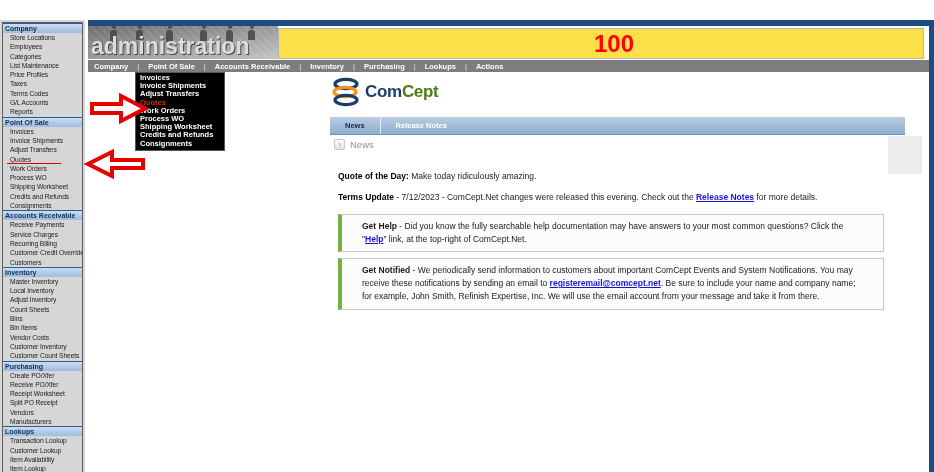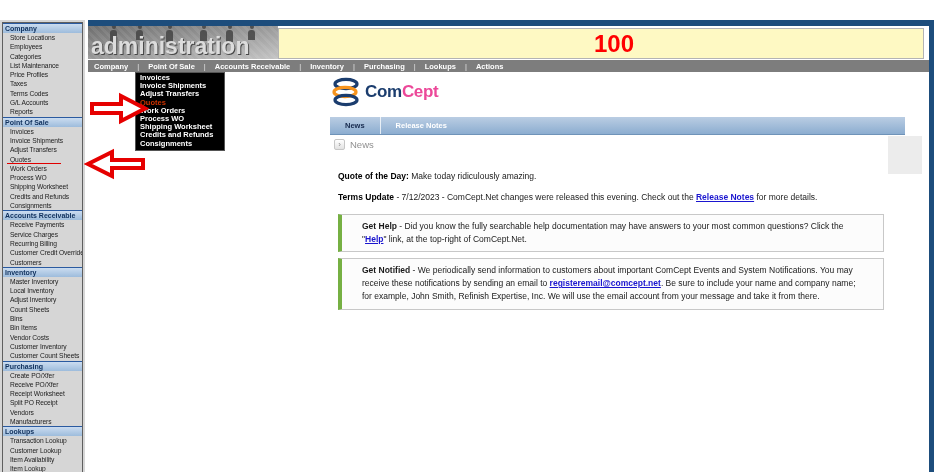--- a/index.html
+++ b/index.html
@@ -25,41 +25,41 @@
 
   .banner { position:absolute; left:0; top:6px; width:190px; height:33px; overflow:hidden;
     background:linear-gradient(to bottom right,#6e6e6e,#c4c4c4);
     background-image:repeating-linear-gradient(45deg, rgba(255,255,255,.07) 0 3px, rgba(0,0,0,0) 3px 6px),
       linear-gradient(to bottom right,#6e6e6e,#c4c4c4); }
   .banner-text { position:absolute; left:3px; bottom:0; font-size:23px; font-weight:bold;
     color:#dcdcdc; text-shadow:1px 1px 0 #474747; letter-spacing:0; line-height:25px; }
   .sil { position:absolute; top:4px; width:7px; height:11px; background:#454545; border-radius:3px 3px 0 0; opacity:.85; }
   .sil::before { content:""; position:absolute; top:-5px; left:1.5px; width:4px; height:4px; border-radius:50%; background:#454545; }
 
-  .header-box { position:absolute; left:190px; top:8px; width:646px; height:31px; background:#fef9c3; border:1px solid #b4b4b4; }
+  .header-box { position:absolute; left:190px; top:8px; width:646px; height:31px; background:#fde047; border:1px solid #b4b4b4; }
   .big-number { position:absolute; left:315px; top:1px; font-size:24px; font-weight:bold; color:#ff0000; }
 
   .navbar { position:absolute; left:0; top:40px; width:841px; height:12px; background:#7d7d7d;
     display:flex; align-items:center; padding-left:6px; font-size:7.5px; font-weight:bold; color:#fff; }
   .nav-item { cursor:pointer; white-space:nowrap; }
   .pipe { margin:0 9px; color:#e3e3e3; font-weight:normal; }
 
   .dropdown { position:absolute; left:47px; top:52px; width:90px; background:#000; border:1px solid #555; padding:1px 0 2px; z-index:5; }
   .dd-item { font-size:7.5px; font-weight:bold; color:#fff; line-height:8.2px; padding-left:4px;
     white-space:nowrap; cursor:pointer; }
   .dd-item.hl { color:#cc3300; }
 
   .arrow { position:absolute; z-index:6; }
   .arrow-right { left:1px; top:72px; }
   .arrow-left { left:-4px; top:127px; }
 
   
   .logo { position:absolute; left:244px; top:57px; display:flex; align-items:center; gap:5px; }
   .logo-text { font-size:17px; font-weight:bold; letter-spacing:-0.3px; }
-  .logo-com { color:#1b3d6e; } .logo-cept { color:#ec4899; }
+  .logo-com { color:#1b3d6e; } .logo-cept { color:#4d7c0f; }
 
   .tabbar { position:absolute; left:242px; top:97px; width:575px; height:18px;
     background:linear-gradient(#bacde3,#8cadd0); border-bottom:1px solid #6f93b8; display:flex; }
   .tab { font-size:7.5px; font-weight:bold; color:#fff; line-height:17px; padding:0 15px; cursor:pointer; white-space:nowrap; }
   .tab.active { color:#16294d; border-right:1px solid rgba(255,255,255,.75); }
 
   .corner-box { position:absolute; left:800px; top:116px; width:34px; height:38px; background:#ececec; }
 
   .news-head { position:absolute; left:246px; top:119px; display:flex; align-items:center; gap:5px; }
   .chev-box { width:11px; height:11px; border:1px solid #c6c6c6; border-radius:2px;

